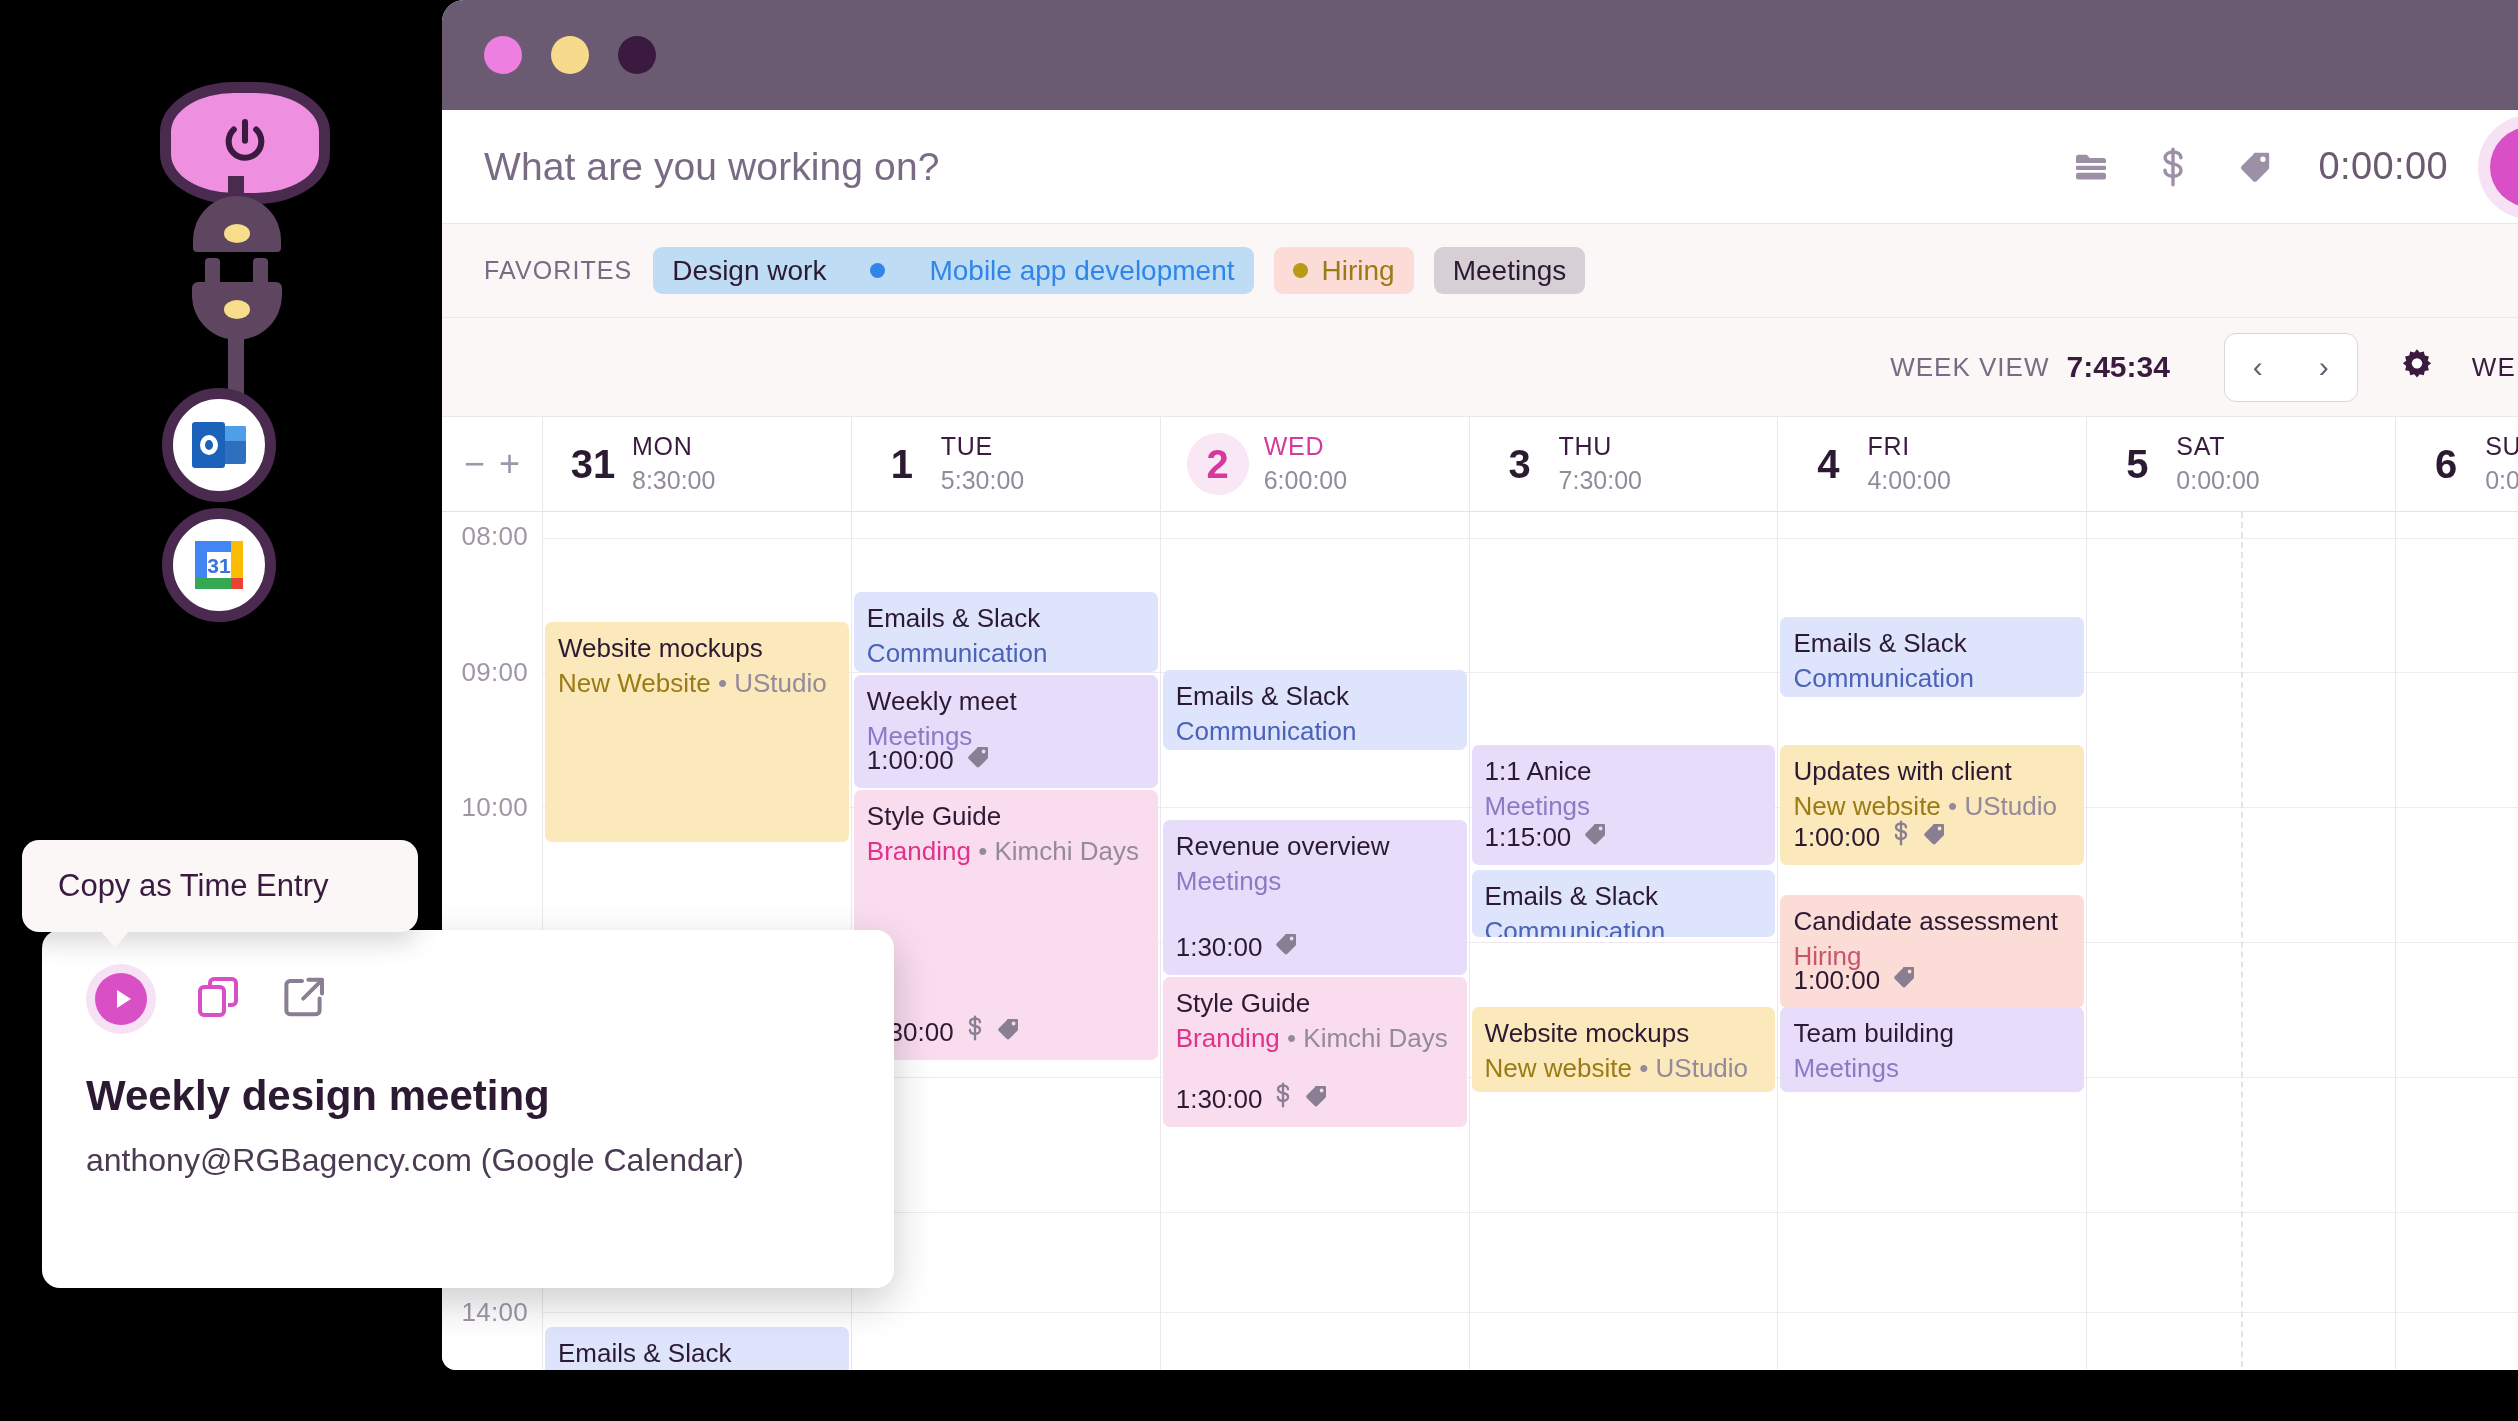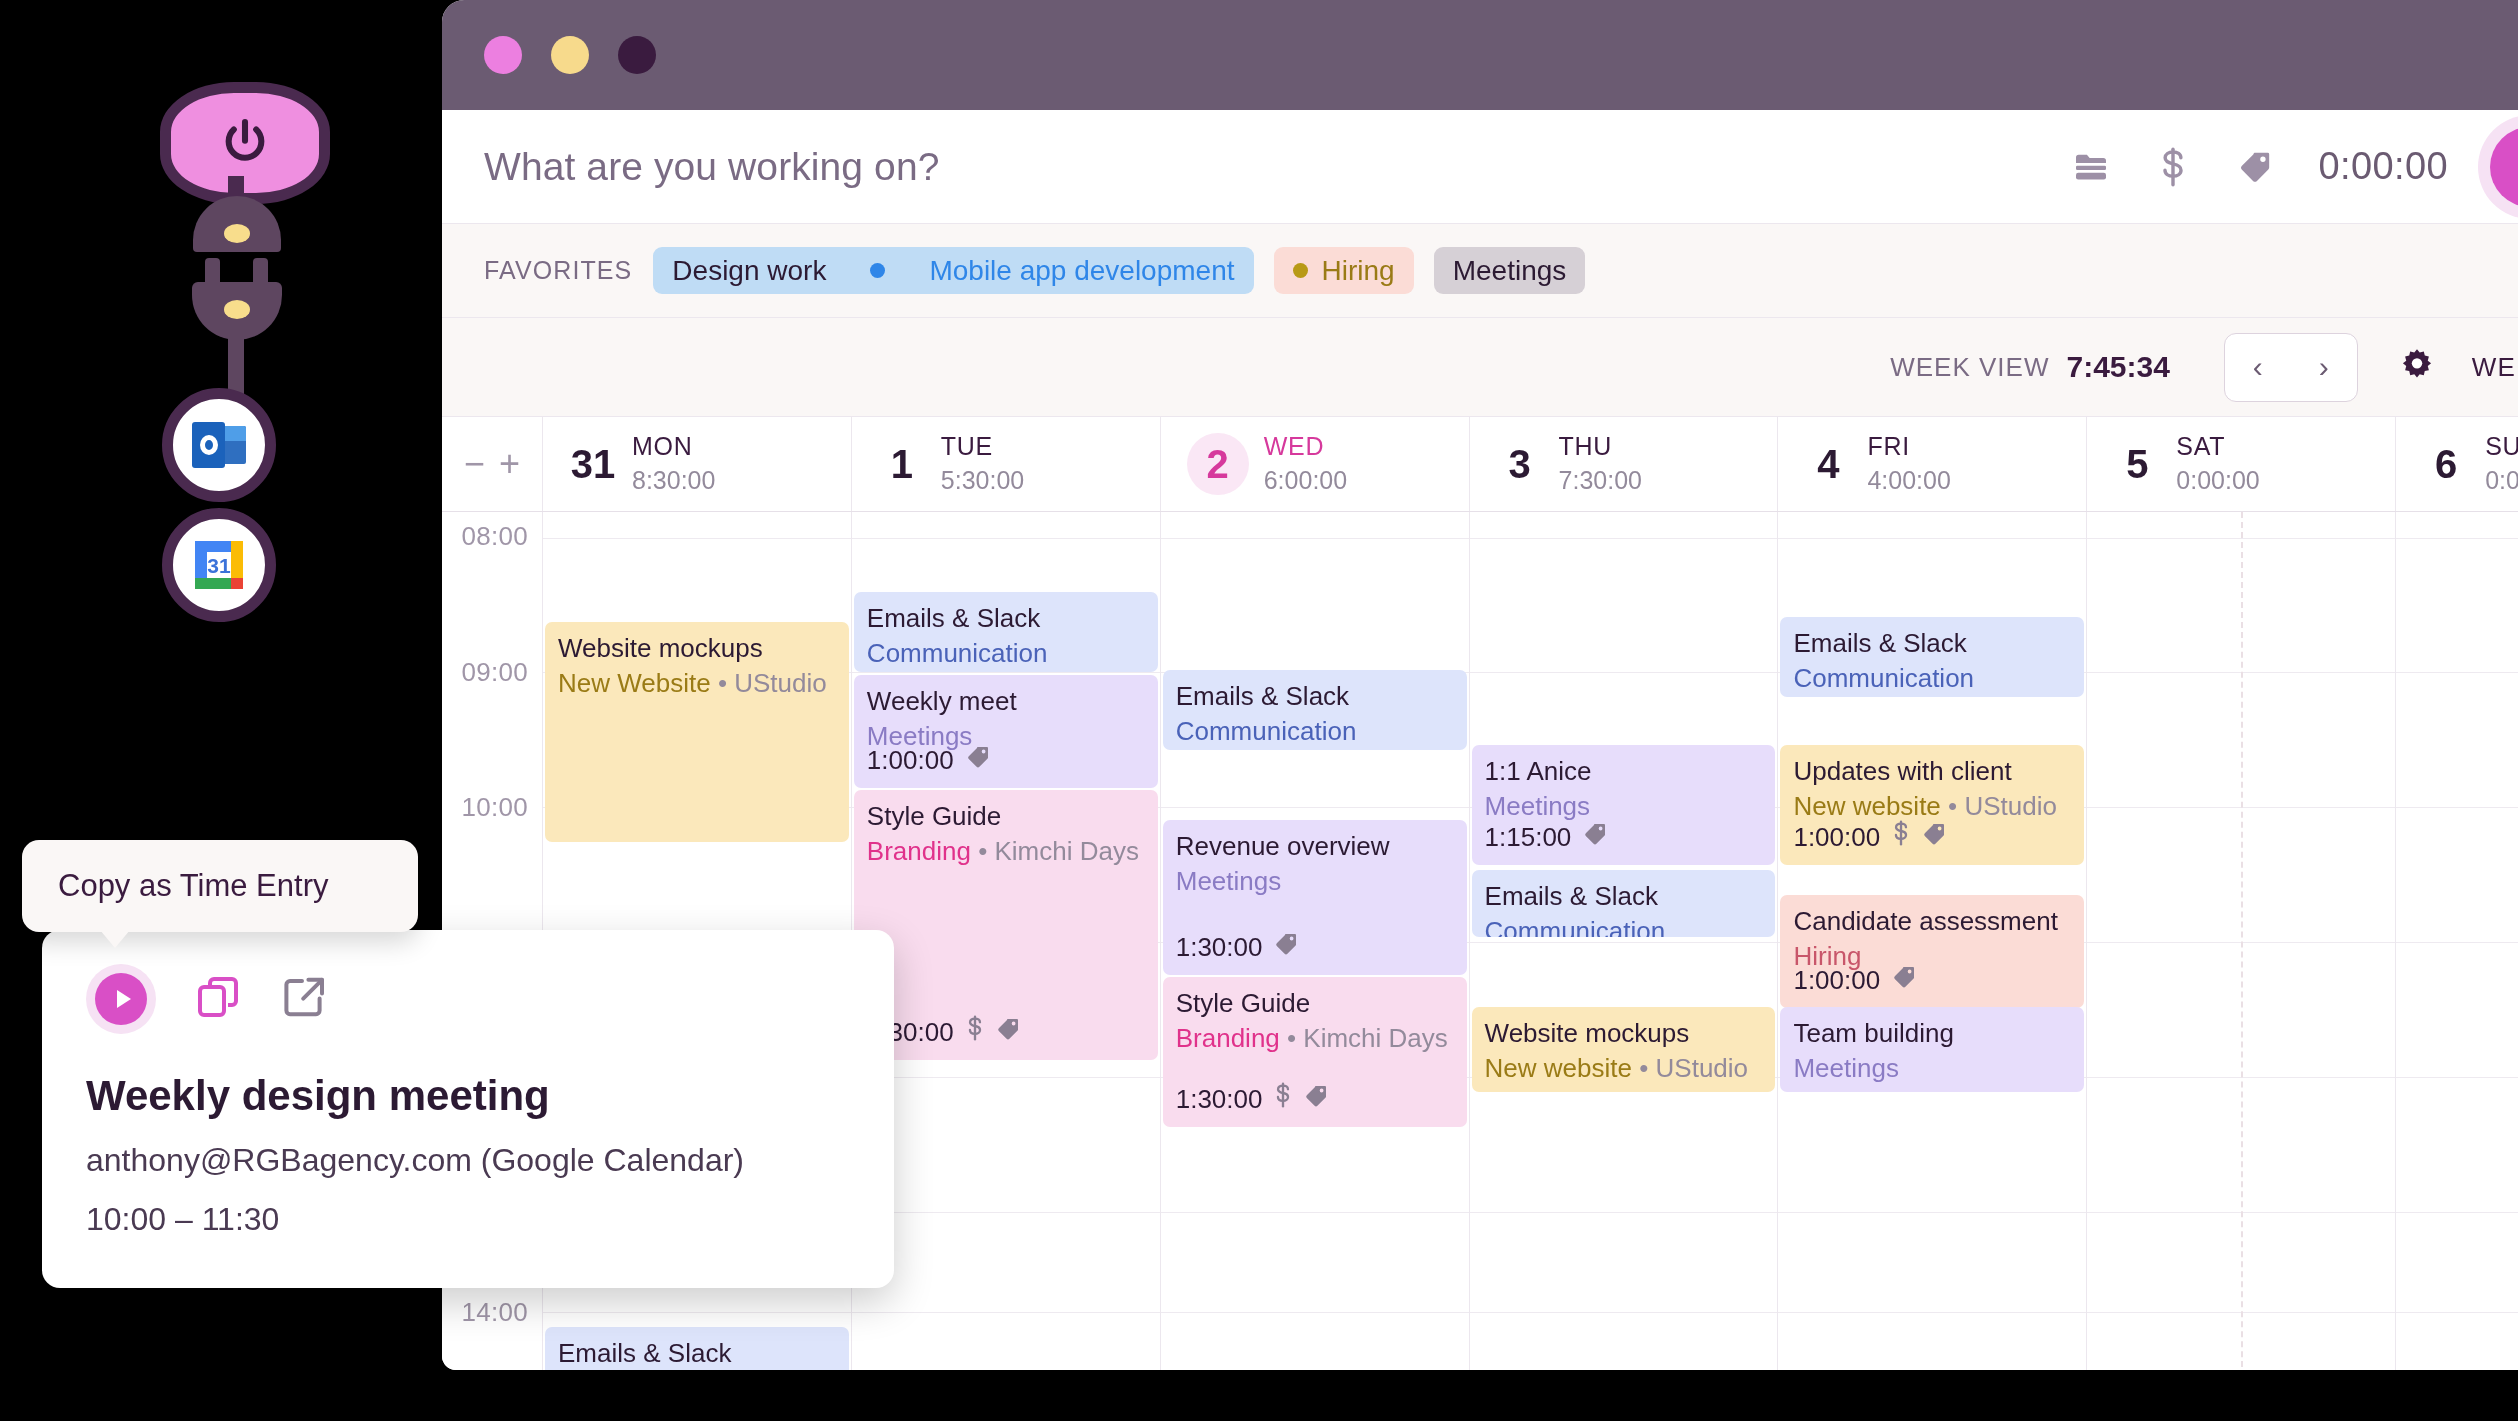--- a/index.html
+++ b/index.html
@@ -547,16 +547,15 @@
       <span>
         <svg width="48" height="48" viewBox="0 0 24 24" fill="none" stroke="#8a7f92" stroke-width="2" stroke-linecap="round" stroke-linejoin="round">
             <path d="M11 4H5a1.8 1.8 0 00-1.8 1.8v13A1.8 1.8 0 005 20.6h13a1.8 1.8 0 001.8-1.8v-6"></path>
             <path d="M14.2 3.4H21v6.8"></path>
             <path d="M21 3.4L11.6 12.8"></path>
           </svg>
       </span>
     </div>
     <div class="card-title">Weekly design meeting</div>
     <div class="card-sub">anthony@RGBagency.com (Google Calendar)</div>
-    <div class="card-time">10:00 – 11:30</div>
   </div>
 
 </div>
 
 </body></html>

